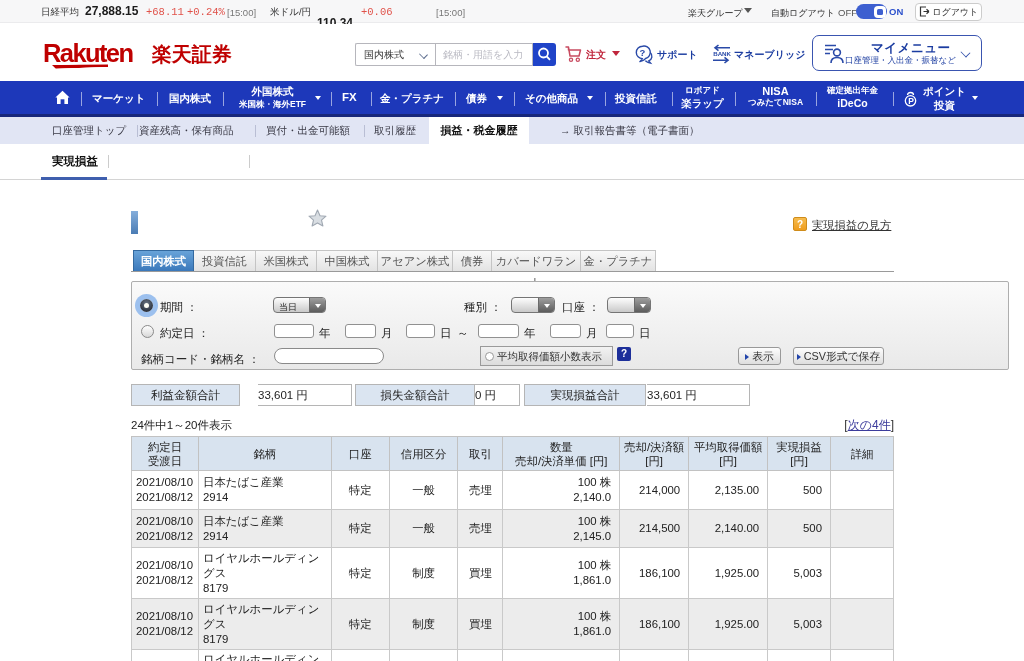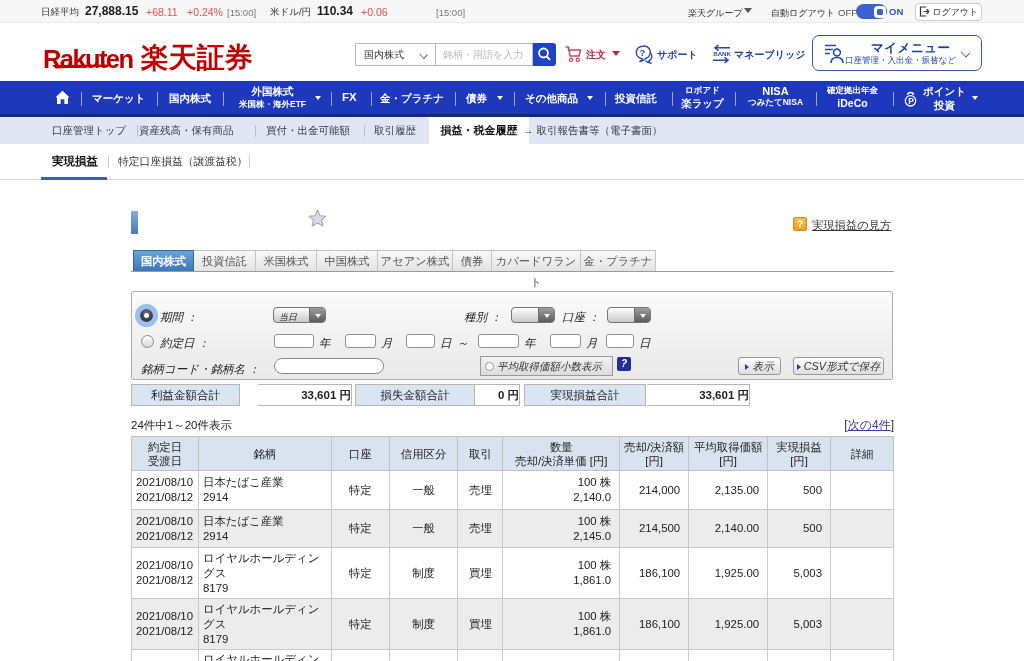--- a/index.html
+++ b/index.html
@@ -2,32 +2,32 @@
 <html><head>
 <meta charset="utf-8">
 <style>
 *{margin:0;padding:0;box-sizing:border-box;}
 html,body{width:1024px;height:661px;overflow:hidden;background:#fff;}
 body{font-family:"Liberation Sans",sans-serif;color:#222;position:relative;}
 .abs{position:absolute;}
 
 #topbar{position:absolute;left:0;top:0;width:1024px;height:23px;background:#f7f7f8;border-bottom:1px solid #ebebed;font-size:9.5px;color:#333;}
 #topbar .num{font-weight:bold;font-size:12px;color:#1c1c1c;}
-#topbar .up{color:#e0524a;font-size:10.5px;}
+#topbar .up{color:#e0524a;font-size:10.5px;font-family:Liberation Mono, monospace;}
 #topbar .tm{color:#777;font-size:9.5px;}
 
 #tog{position:absolute;left:856px;top:4px;width:31px;height:15px;background:#3d5fd0;border-radius:8px;}
 #tog .knob{position:absolute;right:1.5px;top:1.5px;width:12px;height:12px;background:#fff;border-radius:4px;}
 #tog .knob:after{content:"";position:absolute;left:3px;top:3px;width:6px;height:6px;background:#3d5fd0;border-radius:1.5px;}
 #logoutbtn{position:absolute;left:915px;top:2.5px;width:67px;height:18px;border:1px solid #ccc;border-radius:4px;background:#fff;font-size:9px;color:#333;line-height:16px;text-align:center;}
 
 #header{position:absolute;left:0;top:24px;width:1024px;height:57px;background:#fff;}
 #logo{position:absolute;left:43px;top:15px;color:#bf0000;font-weight:bold;white-space:nowrap;}
 #logo .en{font-size:25.5px;letter-spacing:-1.6px;display:inline-block;}
-#logo .jp{font-size:28px;letter-spacing:0;display:inline-block;margin-left:4px;vertical-align:1px;}
+#logo .jp{font-size:20px;letter-spacing:0;display:inline-block;margin-left:15px;vertical-align:1px;}
 #swoosh{position:absolute;left:52px;top:40px;width:56px;height:4px;background:#bf0000;transform:skewY(-2deg);clip-path:polygon(0 0,100% 35%,100% 100%,7% 100%);}
 #selbox{position:absolute;left:355px;top:19px;width:80px;height:23px;border:1px solid #b6b6bc;border-right:none;border-radius:2px 0 0 2px;font-size:10px;color:#333;line-height:21px;padding-left:8px;}
 #selbox .chev{position:absolute;right:8px;top:7px;width:7px;height:7px;border-right:1.5px solid #5a6b8c;border-bottom:1.5px solid #5a6b8c;transform:rotate(45deg) scaleY(.8);}
 #inpbox{position:absolute;left:435px;top:19px;width:98px;height:23px;border:1px solid #b6b6bc;font-size:10px;color:#b9b9c2;line-height:21px;padding-left:7px;background:#fff;}
 #srchbtn{position:absolute;left:533px;top:19px;width:23px;height:23px;background:#1f43c8;border-radius:0 3px 3px 0;}
 .hnavtxt{font-weight:bold;font-size:10px;color:#1b3ca0;}
 #mymenu{position:absolute;left:812px;top:11px;width:170px;height:36px;border:1.5px solid #3a55b0;border-radius:7px;background:#fff;}
 
 #nav{position:absolute;left:0;top:81px;width:1024px;height:36px;background:#1d38ba;border-bottom:3px solid #17277b;color:#fff;}
 #nav .it{position:absolute;font-weight:bold;white-space:nowrap;text-align:center;}
@@ -52,63 +52,63 @@
 #title{position:absolute;left:13px;top:30px;font-size:16px;font-weight:bold;color:#b91c1c;letter-spacing:0.9px;margin-top:42px;}
 
 #qicon{position:absolute;left:662px;top:37px;width:14px;height:14px;background:linear-gradient(#f6bc4e,#ef9d1e);border:1px solid #cf8c1a;border-radius:2px;color:#fff;font-size:10px;font-weight:bold;text-align:center;line-height:13px;}
 #qlink{position:absolute;left:681px;top:38px;font-size:11.3px;color:#333;text-decoration:underline;}
 
 #tabs{position:absolute;left:0;top:70px;height:22px;}
 .tab{position:absolute;top:0;height:21px;background:linear-gradient(#f8f8f8,#e3e3e3);border:1px solid #c4c4c4;border-left:none;border-bottom:none;color:#555;font-size:11.3px;text-align:center;line-height:21px;}
 .tab.act{background:linear-gradient(#68a3d9,#3a78bb);color:#fff;font-weight:bold;border-color:#33699f;}
 #tabline{position:absolute;left:0;top:91px;width:763px;height:1px;background:#9a9a9a;}
 
-#panel{position:absolute;left:0;top:111px;width:762px;height:89px;background:linear-gradient(#fafafa,#e9e9e9);border:1px solid #aeaeae;border-radius:2px;font-size:11.5px;color:#222;font-style:italic;}
+#panel{position:absolute;left:0;top:101px;width:878px;height:89px;background:linear-gradient(#fafafa,#e9e9e9);border:1px solid #aeaeae;border-radius:2px;font-size:11.5px;color:#222;}
 .radio{position:absolute;width:13px;height:13px;border-radius:50%;}
 .radio.sel{background:radial-gradient(circle at 50% 35%,#6a7584,#2d3440 70%);box-shadow:0 0 0 5px #9cc0ee;}
 .radio.sel:after{content:"";position:absolute;left:4px;top:3.5px;width:5px;height:5px;background:#fdfdf4;border-radius:50%;}
 .radio.un{background:linear-gradient(#fefefe,#d8d8d8);border:1px solid #8a8a8a;}
 .aqsel{position:absolute;height:16px;border:1px solid #757575;border-radius:4px;background:linear-gradient(#fdfdfd,#c9c9c9);overflow:hidden;}
 .aqsel .btn{position:absolute;right:0;top:0;width:16px;height:100%;background:linear-gradient(#9e9e9e,#5c5c5c);border-left:1px solid #6a6a6a;}
 .aqsel .btn:after{content:"";position:absolute;left:4.5px;top:6px;width:0;height:0;border-left:3.5px solid transparent;border-right:3.5px solid transparent;border-top:4px solid #fff;}
 .aqsel .tx{position:absolute;left:5px;top:2.5px;font-size:9px;color:#222;}
 .dinp{position:absolute;height:14px;border:1px solid #919191;border-radius:3px;background:#fff;}
 .lab{position:absolute;white-space:nowrap;}
 #nameinp{position:absolute;left:142px;top:66px;width:110px;height:16px;border:1px solid #8a8a8a;border-radius:8px;background:#fff;}
 #avgbtn{position:absolute;left:348px;top:64px;width:133px;height:20px;background:linear-gradient(#f2f2f2,#dcdcdc);border:1px solid #9a9a9a;font-size:10.5px;color:#333;line-height:18px;white-space:nowrap;}
 #avgbtn .r{display:inline-block;width:9px;height:9px;border:1px solid #999;border-radius:50%;background:#fff;margin:0 3px 0 4px;vertical-align:-1px;}
 #qicon2{position:absolute;left:485px;top:65px;width:14px;height:14px;background:#1d2f9a;border-radius:2px;color:#fff;font-size:10px;font-weight:bold;text-align:center;line-height:14px;}
 .pbtn{position:absolute;top:65px;height:18px;background:linear-gradient(#fdfdfd,#dedede);border:1px solid #999;border-radius:3px;font-size:10.8px;color:#333;line-height:16px;text-align:center;white-space:nowrap;}
 .pbtn .ar{display:inline-block;width:0;height:0;border-top:3.5px solid transparent;border-bottom:3.5px solid transparent;border-left:4.5px solid #2244aa;margin-right:3px;}
 
 #totals{position:absolute;left:0;top:204px;height:22px;}
 .tcell{position:absolute;top:0;height:22px;border:1px solid #b5b5b5;font-size:11.5px;line-height:20px;}
 .tlab{background:#dbe5f1;text-align:center;}
-.tval{background:#fff;text-align:right;padding-right:0;border-left:none;font-weight:bold;}
+.tval{background:#fff;padding-right:0;border-left:none;}
 #cnt{position:absolute;left:0;top:238px;font-size:11.5px;color:#222;}
 #nxt{position:absolute;right:0;top:237px;font-size:12px;color:#16229e;}
 
 #tbl{position:absolute;left:0;top:256px;width:763px;border-collapse:collapse;font-size:11.4px;color:#222;}
 #tbl th{background:#d8e3ef;border:1px solid #c2c2c2;font-weight:normal;text-align:center;padding:2px 2px;line-height:14px;}
 #tbl td{border:1px solid #c9c9c9;padding:2px 4px;line-height:15px;background:#fff;}
 #tbl tr.alt td{background:#ececec;}
 #tbl .c{text-align:center;}
 #tbl .r{text-align:right;padding-right:8px;}
 </style>
 </head>
 <body>
 
 <div id="topbar">
   <span class="abs" style="left:41px;top:6px;">日経平均</span>
   <span class="abs num" style="left:85px;top:4px;">27,888.15</span>
   <span class="abs up" style="left:146px;top:5.5px;">+68.11</span>
   <span class="abs up" style="left:187px;top:5.5px;">+0.24%</span>
   <span class="abs tm" style="left:227px;top:6.5px;">[15:00]</span>
   <span class="abs" style="left:270px;top:6px;">米ドル/円</span>
-  <span class="abs num" style="left:317px;top:4px;">110.34</span>
+  <span class="abs num" style="left:317px;top:16px;">110.34</span>
   <span class="abs up" style="left:361px;top:5.5px;">+0.06</span>
   <span class="abs up" style="left:396px;top:23px;margin-left:16px;">+0.05%</span>
   <span class="abs tm" style="left:436px;top:6.5px;">[15:00]</span>
   <span class="abs" style="left:688px;top:7px;font-size:9px;">楽天グループ</span>
   <span class="abs" style="left:744px;top:8px;width:0;height:0;border-left:4px solid transparent;border-right:4px solid transparent;border-top:5px solid #555;"></span>
   <span class="abs" style="left:771px;top:7px;font-size:9px;">自動ログアウト</span>
   <span class="abs" style="left:838px;top:6.5px;color:#555;">OFF</span>
   <div id="tog">
       <div class="knob"></div>
     </div>
@@ -217,28 +217,27 @@
 
 <div id="sub1">
   <div class="it" style="left:52px;">口座管理トップ</div>
   <div class="sep" style="left:137px;"></div>
   <div class="it" style="left:139px;">資産残高・保有商品</div>
   <div class="sep" style="left:255px;"></div>
   <div class="it" style="left:266px;">買付・出金可能額</div>
   <div class="sep" style="left:364px;"></div>
   <div class="it" style="left:374px;">取引履歴</div>
   <div id="activetab">損益・税金履歴</div>
-  <div class="it" style="left:523px;">→ 取引報告書等（電子書面）</div>
+  <div class="it" style="left:560px;">→ 取引報告書等（電子書面）</div>
 </div>
 
 <div id="sub2">
   <div class="it on" style="left:52px;font-size:11.5px;">実現損益</div>
   <div id="uline"></div>
   <div class="sep" style="left:108px;"></div>
-  <div class="it" style="left:118px;">特定口座損益（譲渡益税）</div>
   <div class="sep" style="left:249px;"></div>
 </div>
 
 <div id="content">
   <div id="titlebar"></div>
   <div id="title">実現損益（国内株式）</div>
   <svg id="star" class="abs" style="left:177px;top:29px;" width="19" height="18" viewBox="0 0 19 18">
       <path d="M9.5 1 L12 6.7 L18 7.2 L13.5 11.2 L14.9 17 L9.5 13.9 L4.1 17 L5.5 11.2 L1 7.2 L7 6.7 Z" fill="#d9dee3" stroke="#a0a8b2" stroke-width="1.1" stroke-linejoin="round"></path>
     </svg>
   <div id="qicon">?</div>

